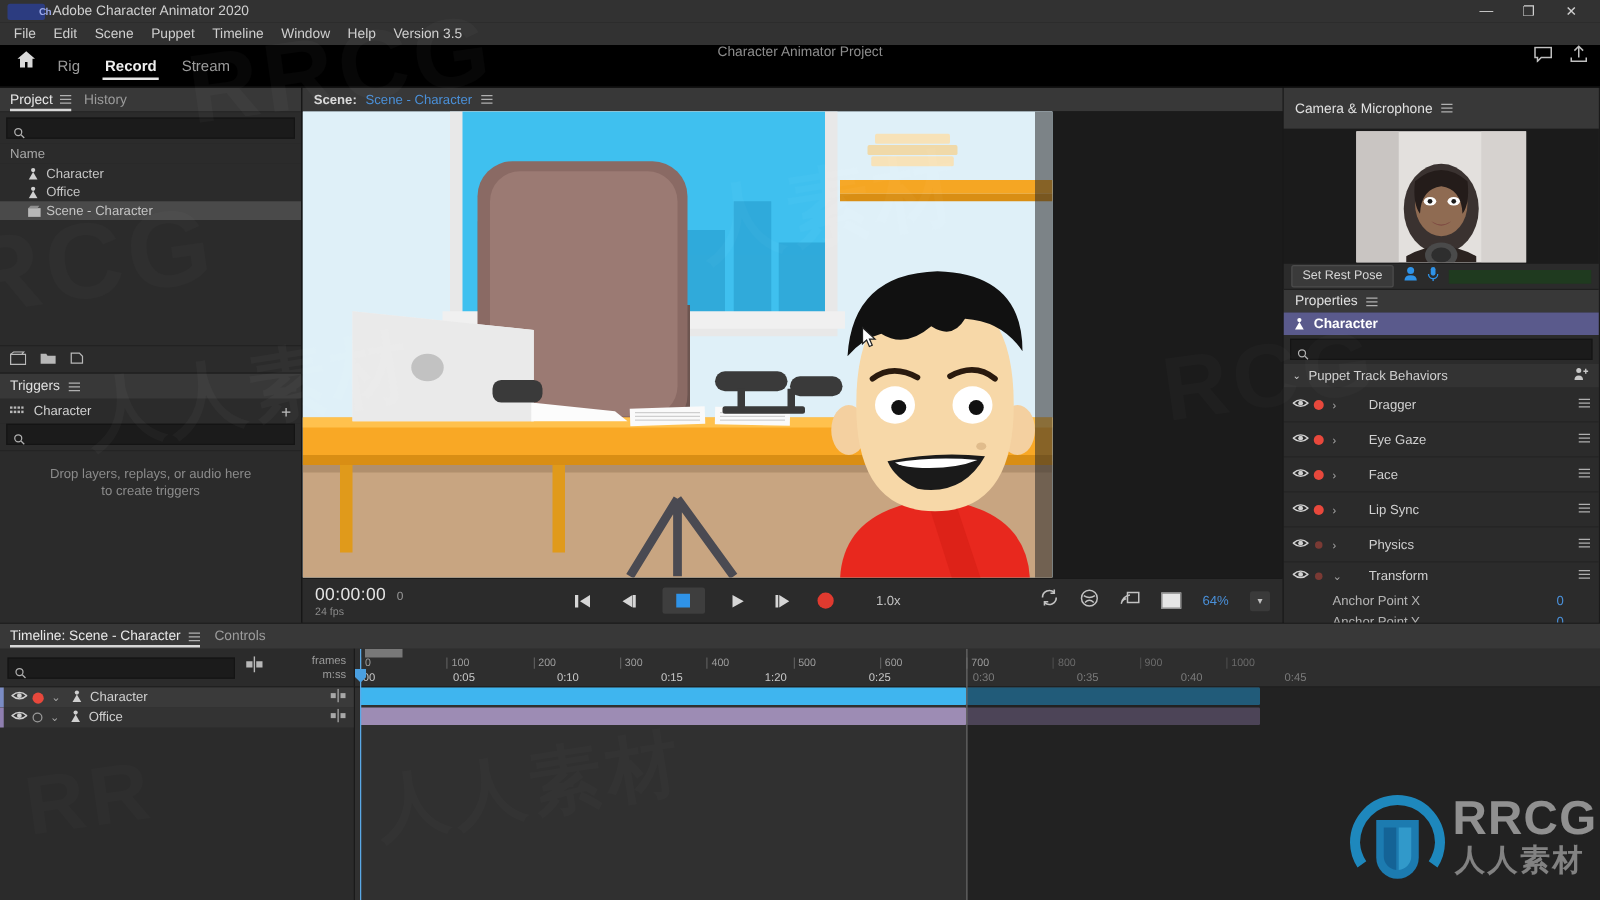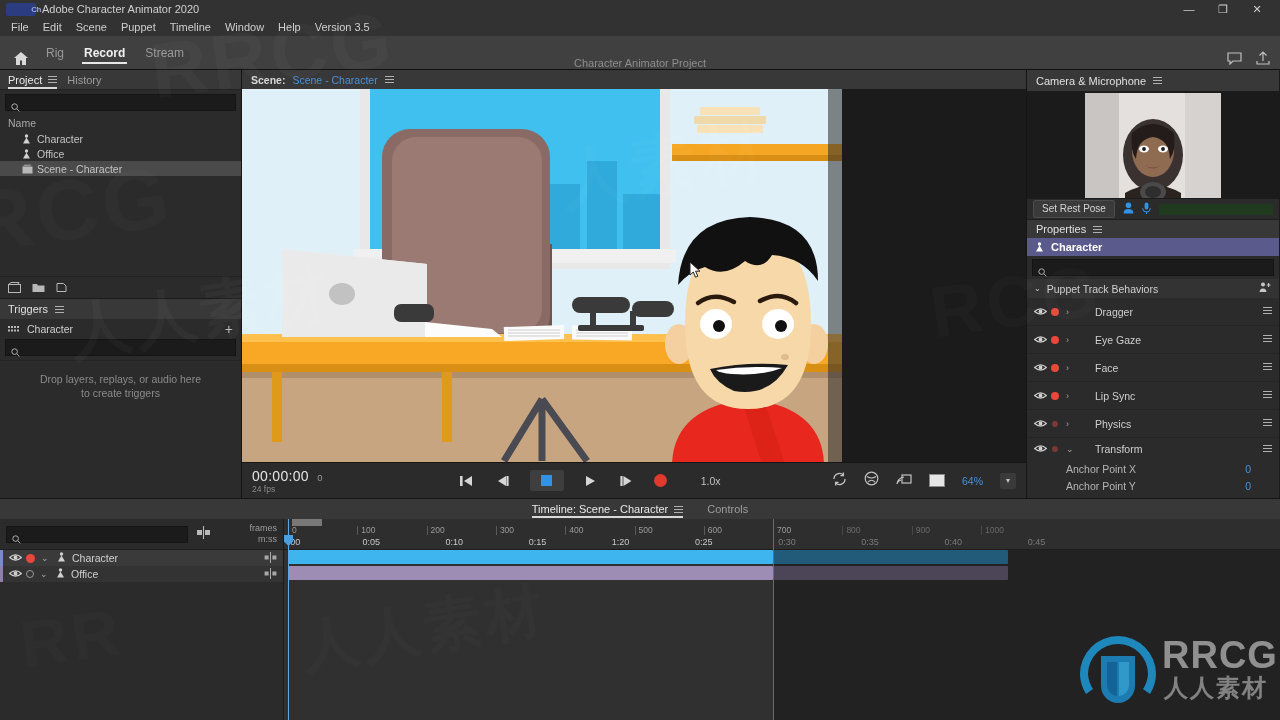--- a/index.html
+++ b/index.html
@@ -34,21 +34,21 @@
 
   
   .menubar {
     height: 18px; background: #323232; display: flex; align-items: center;
     padding: 0 4px; font-size: 11px; color: #cfcfcf;
   }
   .menu-item { padding: 0 7px; line-height: 18px; }
 
   
   .workbar {
-    height: 34px; background: #404040; display: flex; align-items: flex-end;
+    height: 34px; background: #000000; display: flex; align-items: flex-start;
     padding: 0 10px; border-bottom: 1px solid #111; position: relative;
   }
   .home-icon { width: 22px; height: 22px; display:flex; align-items:center; justify-content:center; margin-right: 12px; }
   .wb-tabs { display: flex; gap: 16px; align-items: center; height: 100%; }
   .wb-tab {
     font-size: 12px; color: #9a9a9a; position: relative; height: 100%;
     display: flex; align-items: center; padding: 0 2px;
   }
   .wb-tab.active { color: #efefef; font-weight: bold; }
   .wb-tab.active::after {
@@ -165,21 +165,21 @@
   .zoom-val { color: #4a90d9; font-size: 10.5px; }
   .zoom-drop {
     width: 16px; height: 16px; background: #3a3a3a; border-radius: 2px;
     display: flex; align-items: center; justify-content: center; font-size: 8px; color: #c0c0c0;
   }
   .wht-sq { width: 16px; height: 13px; background: #e6e6e6; border: 1px solid #888; }
 
   
   .rightcol { width: 252px; background: #2b2b2b; display: flex; flex-direction: column; }
   .cam-head {
-    height: 21px; background: #383838; display: flex; align-items: center;
+    height: 33px; background: #383838; display: flex; align-items: center;
     padding: 0 9px; gap: 7px; font-size: 11px; color: #e0e0e0;
   }
   .cam-view {
     height: 108px; background: #1b1b1b; display: flex; align-items: center;
     justify-content: center; position: relative; overflow: hidden;
   }
   .cam-feed {
     width: 136px; height: 105px; position: relative; overflow: hidden;
     background: #cdc9c6;
   }
@@ -233,21 +233,21 @@
   .prop-label.bold { color: #e0e0e0; font-weight: bold; }
   .prop-val { margin-left: auto; color: #4a90d9; text-align: right; }
   .prop-x { width: 14px; text-align: center; color: #cfcfcf; font-size: 10px; margin-left: 6px; }
   .prop-spacer { width: 14px; margin-left: 6px; }
 
   
   .timeline { height: 228px; background: #2b2b2b; display: flex; flex-direction: column;
               border-top: 1px solid #151515; }
   .tl-tabbar {
     height: 20px; background: #383838; display: flex; align-items: center;
-    padding: 0 8px; gap: 24px; justify-content: center;
+    padding: 0 8px; gap: 12px;
   }
   .tl-body { flex: 1; display: flex; }
   .tl-left { width: 284px; background: #2b2b2b; border-right: 1px solid #1a1a1a; }
   .tl-searchrow {
     height: 31px; display: flex; align-items: center; gap: 8px; padding: 0 6px;
     border-bottom: 1px solid #1e1e1e;
   }
   .tl-track-row {
     height: 16px; display: flex; align-items: center; gap: 0; padding: 0 6px;
     font-size: 10.5px; color: #d0d0d0; border-left: 3px solid transparent;

